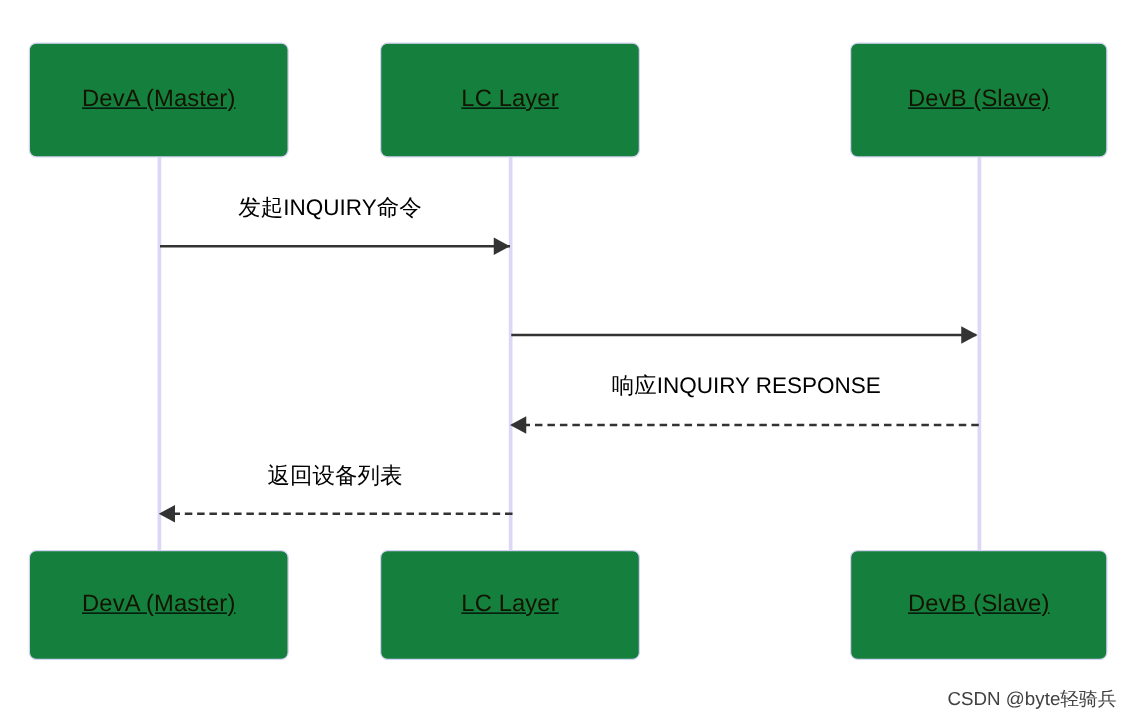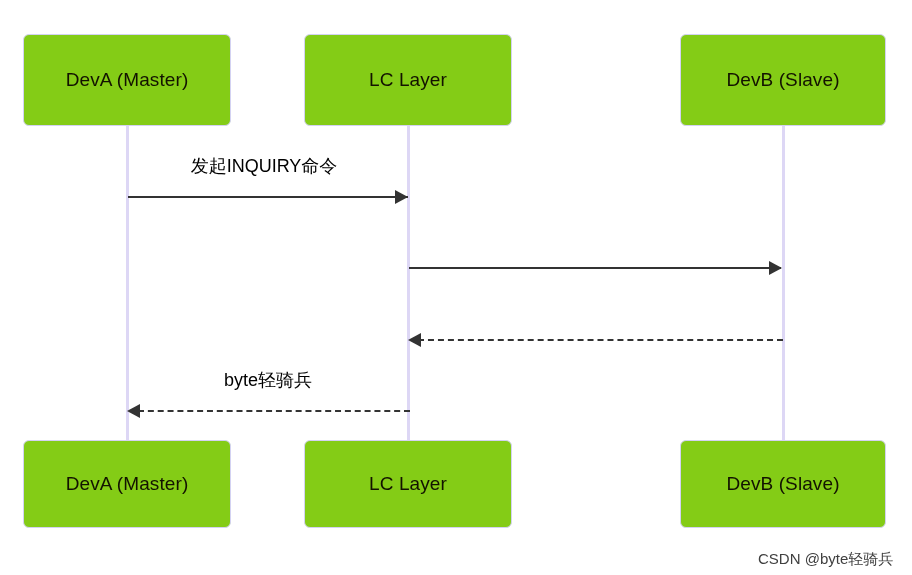--- a/index.html
+++ b/index.html
@@ -14,26 +14,27 @@
     position: relative;
     width: 912px;
     height: 575px;
     background: #ffffff;
     overflow: hidden;
   }
   
   .actor-box {
     position: absolute;
     box-sizing: border-box;
-    background: #84cc16;
+    background: #15803d;
     border: 1px solid #d3d2f2;
     border-radius: 6px;
     display: flex;
     align-items: center;
     justify-content: center;
+    text-decoration: underline;
   }
   .actor-label {
     font-size: 19px;
     color: #131300;
     letter-spacing: 0.1px;
     white-space: nowrap;
   }
   
   .lifeline {
     position: absolute;
@@ -101,24 +102,25 @@
     <span class="actor-label">DevB (Slave)</span>
   </div>
 
   <div class="msg-label" style="left:264px; top:154px;">发起INQUIRY命令</div>
   <div class="msg-line" style="left:128px; top:196px; width:280px;"></div>
   <div class="arrow-head right" style="left:395px; top:190px;"></div>
 
   <div class="msg-line" style="left:409px; top:267px; width:372px;"></div>
   <div class="arrow-head right" style="left:769px; top:261px;"></div>
 
+  <div class="msg-label" style="left:597px; top:296px;">响应INQUIRY RESPONSE</div>
   <div class="msg-line dashed" style="left:418px; top:339px; width:365px;"></div>
   <div class="arrow-head left" style="left:408px; top:333px;"></div>
 
-  <div class="msg-label" style="left:268px; top:368px;">byte轻骑兵</div>
+  <div class="msg-label" style="left:268px; top:368px;">返回设备列表</div>
   <div class="msg-line dashed" style="left:138px; top:410px; width:272px;"></div>
   <div class="arrow-head left" style="left:127px; top:404px;"></div>
 
   <div class="actor-box" style="left:23px; top:440px; width:208px; height:88px;">
     <span class="actor-label">DevA (Master)</span>
   </div>
 
   <div class="actor-box" style="left:304px; top:440px; width:208px; height:88px;">
     <span class="actor-label">LC Layer</span>
   </div>

